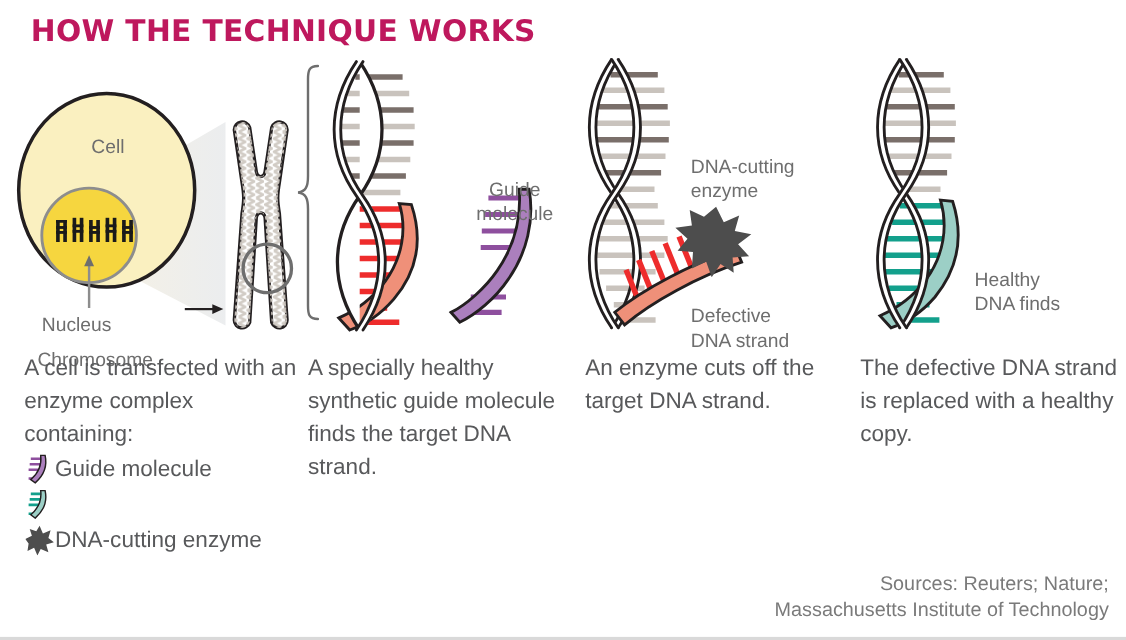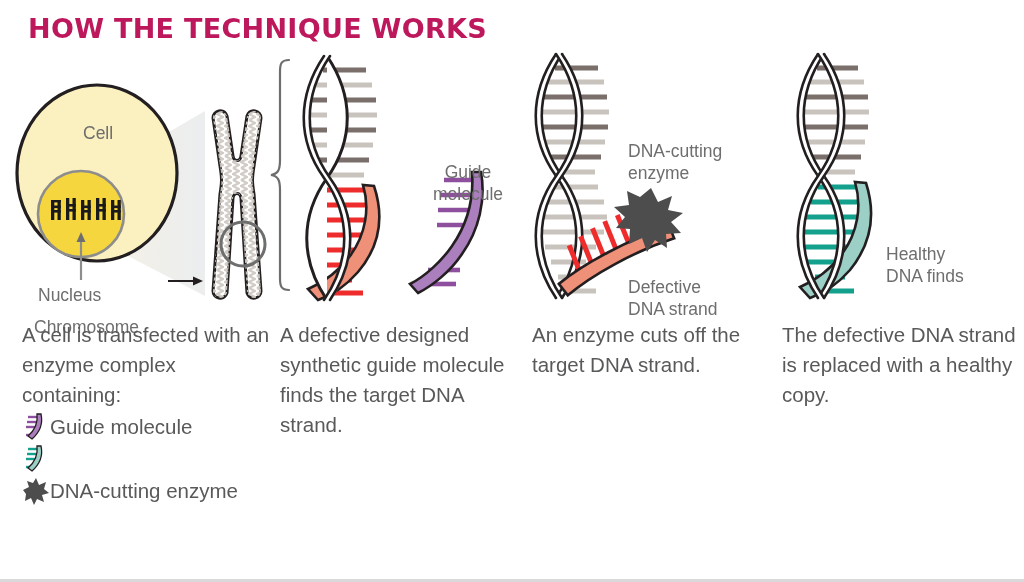--- a/index.html
+++ b/index.html
@@ -450,20 +450,22 @@
               <path d="M13 1 L16 8 L23 5 L21 12 L26 16 L19 18 L21 25 L14 22 L11 28
                        L8 21 L2 24 L3 17 L0 13 L6 10 L4 4 L10 6 Z" fill="#4d4d4d"></path>
             </svg>
           </span>
           <span class="legend-txt two-line">DNA-cutting enzyme</span>
         </div>
 
       </div>
     </div>
 
-    <div class="col" id="col2">A defective designed synthetic guide molecule finds the target DNA strand.</div>
+    <div class="col" id="col2">A specially healthy synthetic guide molecule finds the target DNA strand.</div>
     <div class="col" id="col3">An enzyme cuts off the target DNA strand.</div>
     <div class="col" id="col4">The defective DNA strand is replaced with a healthy copy.</div>
   </div>
 
+  <div id="sources">Sources: Reuters; Nature;
+Massachusetts Institute of Technology</div>
   <div id="bottom-rule"></div>
 
 </div>
 
 </body></html>

